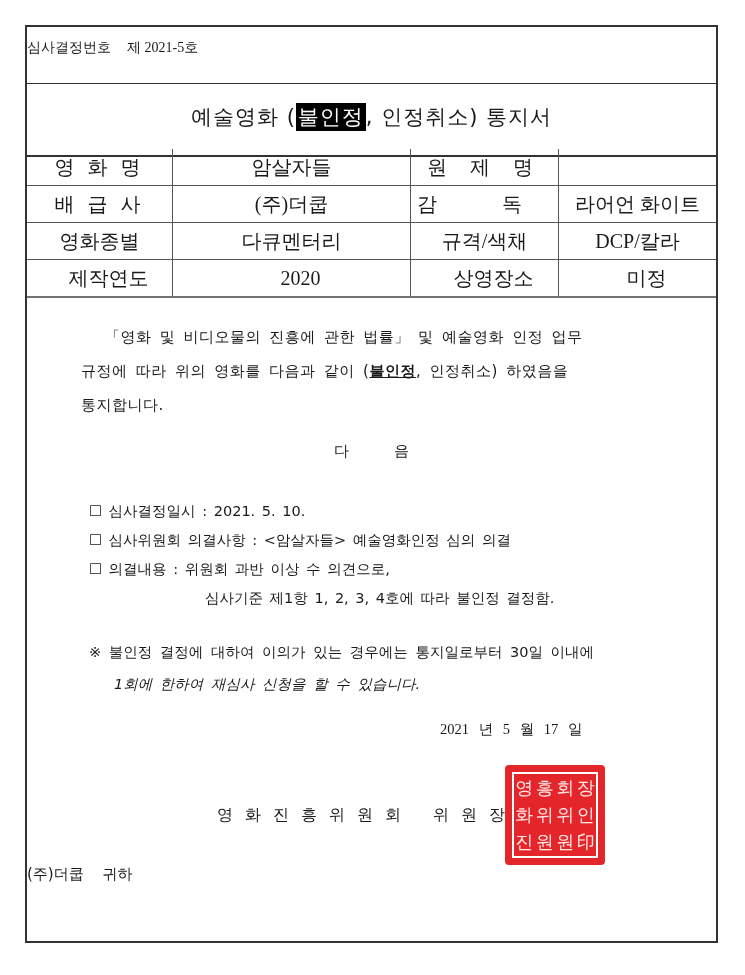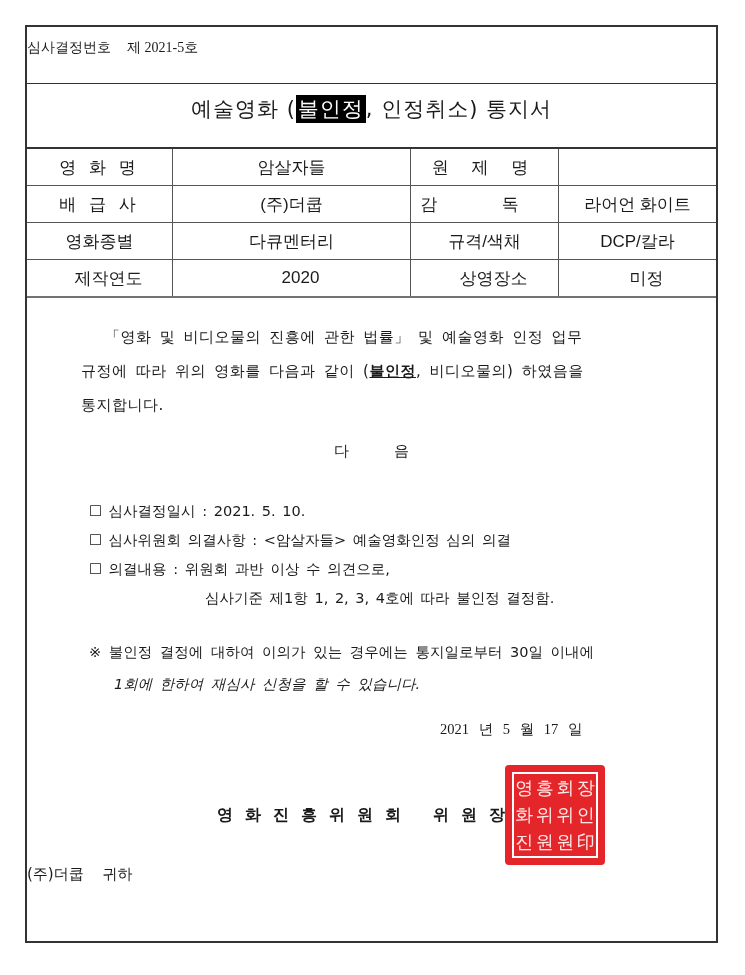--- a/index.html
+++ b/index.html
@@ -1,41 +1,41 @@
 <!DOCTYPE html>
 <html><head>
 <meta charset="utf-8">
 <style>
   html, body { margin: 0; padding: 0; background: #ffffff; }
   body { width: 745px; height: 975px; position: relative; font-family: "DejaVu Serif", "Liberation Serif", serif; color: #1a1a1a; overflow: hidden; }
   .frame { position: absolute; left: 25px; top: 25px; width: 693px; height: 918px; border: 2px solid #333; box-sizing: border-box; }
   .doc-no { position: absolute; left: 0; top: 0; width: 100%; height: 57px; border-bottom: 1.5px solid #333; box-sizing: border-box; font-family: Liberation Serif, serif; font-size: 14px; line-height: 42px; }
   .doc-no span { margin-right: 16px; }
-  .title-box { position: absolute; left: 0; top: 43px; width: 100%; height: 79px; border-bottom: 2px solid #333; box-sizing: border-box; display: flex; align-items: center; justify-content: center; font-family: "DejaVu Sans", sans-serif; font-size: 21px; letter-spacing: 1px; }
+  .title-box { position: absolute; left: 0; top: 51px; width: 100%; height: 79px; border-bottom: 2px solid #333; box-sizing: border-box; display: flex; align-items: center; justify-content: center; font-family: "DejaVu Sans", sans-serif; font-size: 21px; letter-spacing: 1px; }
   .title-box .hl { background: #000; color: #fff; padding: 0 2px; }
-  table.info { position: absolute; left: 0; top: 122px; width: 100%; border-collapse: collapse; font-family: Liberation Sans, sans-serif; font-size: 17px; }
+  table.info { position: absolute; left: 0; top: 122px; width: 100%; border-collapse: collapse; font-family: Liberation Serif, serif; font-size: 20px; }
   table.info td { height: 36px; text-align: center; border-right: 1px solid #555; border-bottom: 1px solid #555; padding: 0; }
   table.info tr:last-child td { border-bottom: 2px solid #737373; padding-left: 18px; }
   table.info td:last-child { border-right: none; }
   .c1 { width: 127px; letter-spacing: 4px; }
   .c2 { width: 219px; }
   .c3 { width: 129px; }
   .c4 { }
   .spaced { letter-spacing: 9px; }
   .wide { letter-spacing: 30px; }
   .body-text { position: absolute; left: 54px; top: 293px; width: 620px; font-family: "DejaVu Sans", sans-serif; font-size: 15px; line-height: 34px; letter-spacing: 0.5px; word-spacing: 3px; }
   .body-text .indent { padding-left: 24px; }
   .body-text u { font-weight: bold; }
   .dam { position: absolute; left: 0; width: 100%; top: 415px; text-align: center; font-family: "DejaVu Sans", sans-serif; font-size: 15px; word-spacing: 40px; }
   .items { position: absolute; left: 62px; top: 470px; font-family: "DejaVu Sans", sans-serif; font-size: 14.5px; line-height: 29px; word-spacing: 2px; }
   .items .sub { padding-left: 116px; }
   .note { position: absolute; left: 62px; top: 609px; width: 610px; font-family: "DejaVu Sans", sans-serif; font-size: 14.5px; line-height: 32px; word-spacing: 3px; }
   .note .l2 { padding-left: 25px; font-style: italic; }
   .date { position: absolute; left: 413px; top: 693px; font-family: Liberation Serif, serif; font-size: 14.5px; word-spacing: 6px; }
-  .issuer { position: absolute; left: 190px; top: 778px; font-family: "DejaVu Sans", sans-serif; font-size: 16px; font-weight: bold; letter-spacing: 12px; }
+  .issuer { position: absolute; left: 190px; top: 778px; font-family: "DejaVu Sans", sans-serif; font-size: 16px; font-weight: normal; letter-spacing: 12px; }
   .issuer .gap { margin-left: 20px; }
   .seal { position: absolute; left: 478px; top: 738px; width: 100px; height: 100px; background: #e4262a; border-radius: 4px; box-sizing: border-box; padding: 7px; }
   .seal-inner { width: 100%; height: 100%; background: #fff5f5; border: 2px solid #fff; box-sizing: border-box; display: grid; grid-template-columns: repeat(4, 1fr); grid-template-rows: repeat(3, 1fr); background: #e4262a; }
   .seal-inner span { color: #ffe8e8; font-size: 18px; font-family: "DejaVu Serif", serif; display: flex; align-items: center; justify-content: center; line-height: 1; }
   .recipient { position: absolute; left: 0; width: 100%; top: 838px; font-family: "DejaVu Sans", sans-serif; font-size: 15px; word-spacing: 14px; padding-right: 50px; box-sizing: border-box; }
 </style>
 </head>
 <body>
 
 <div class="frame">
@@ -73,21 +73,21 @@
       <td class="c1" style="letter-spacing:0">제작연도</td>
       <td class="c2">2020</td>
       <td class="c3">상영장소</td>
       <td class="c4">미정</td>
     </tr>
   </tbody>
     </table>
 
   <div class="body-text">
     <div class="indent">「영화 및 비디오물의 진흥에 관한 법률」 및 예술영화 인정 업무</div>
-    <div><span>규정에 따라 위의 영화를 다음과 같이 (</span><u>불인정</u><span>, 비디오물의) 하였음을</span></div>
+    <div><span>규정에 따라 위의 영화를 다음과 같이 (</span><u>불인정</u><span>, 인정취소) 하였음을</span></div>
     <div>통지합니다.</div>
   </div>
 
   <div class="dam">다 음</div>
 
   <div class="items">
     <div><span>☐</span> <span>심사결정일시 : 2021. 5. 10.</span></div>
     <div><span>☐</span> <span>심사위원회 의결사항 : &lt;암살자들&gt; 예술영화인정 심의 의결</span></div>
     <div><span>☐</span> <span>의결내용 : 위원회 과반 이상 수 의견으로,</span></div>
     <div class="sub">심사기준 제1항 1, 2, 3, 4호에 따라 불인정 결정함.</div>

